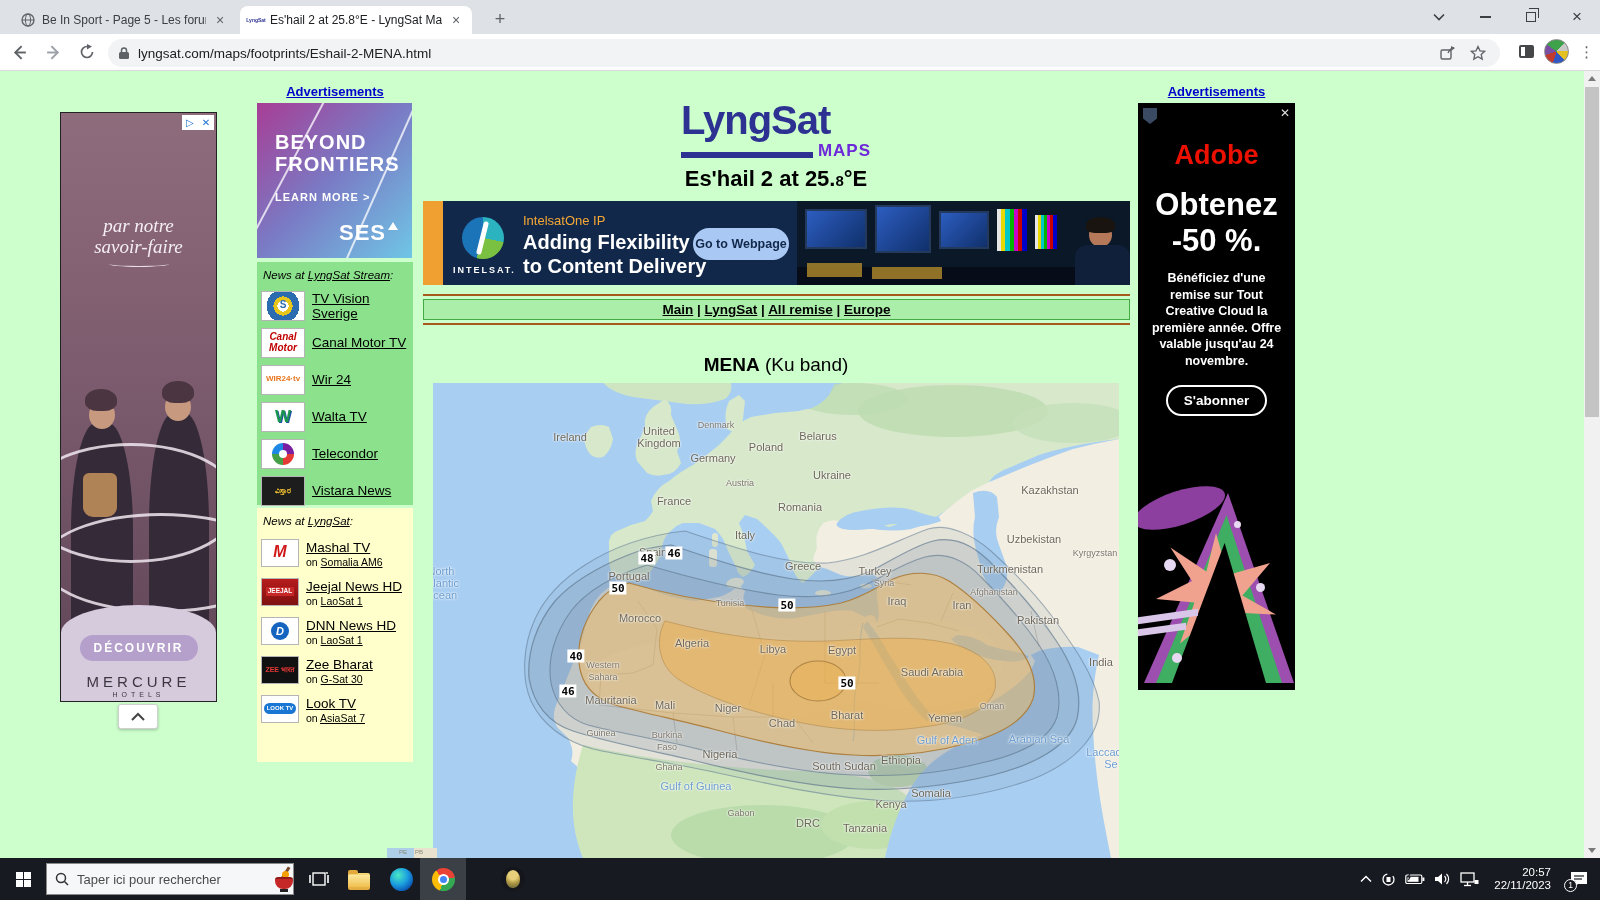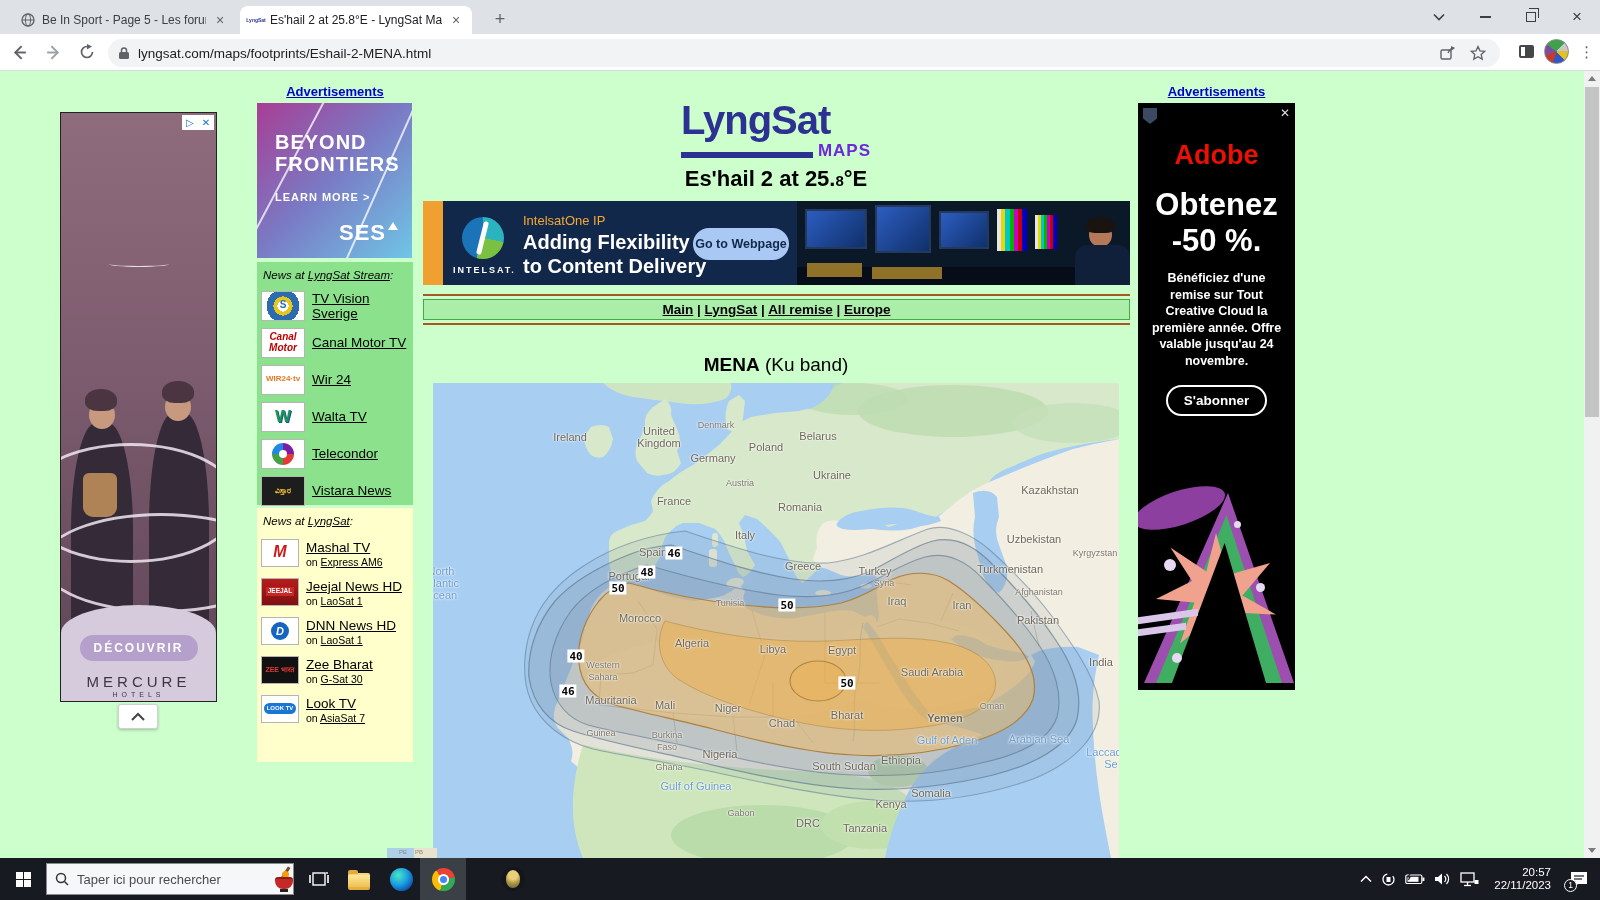--- a/index.html
+++ b/index.html
@@ -295,20 +295,22 @@
         <div class="m-hair" style="left:24px;top:276px;"></div>
         <div class="m-hair" style="left:101px;top:268px;"></div>
         <div class="m-bag"></div>
         <div class="m-ribbon" style="left:-40px;top:330px;width:220px;height:120px;"></div>
         <div class="m-ribbon" style="left:-20px;top:400px;width:240px;height:100px;"></div>
       </div>
       <div class="m-adchoice">
           <span>▷</span>
           <span>✕</span>
         </div>
+      <div class="m-script">par notre
+savoir-faire</div>
       <div class="m-flourish"></div>
       <div class="m-panel">
         <div class="m-btn">DÉCOUVRIR</div>
         <div class="m-brand">MERCURE</div>
         <div class="m-brandsub">HOTELS</div>
       </div>
     </div>
     <div class="chevbtn">
       <svg width="16" height="10" viewBox="0 0 16 10">
           <polyline points="2,8 8,2 14,8" fill="none" stroke="#444" stroke-width="2"></polyline>
@@ -373,21 +375,21 @@
 
     <div class="yellowbox">
       <div class="secheader">
         <span>News at </span><a href="#">LyngSat</a><span>:</span>
       </div>
       <div id="lyngsat-list">
           <div class="chrow2">
             <span class="clogo2 l-mashal">
               <i class="glyph">M</i>
             </span>
-            <div class="chtx"><a class="chlink2" href="#">Mashal TV</a><div class="chsub"><span>on </span><a class="satlink" href="#">Express AM6</a></div></div>
+            <div class="chtx"><a class="chlink2" href="#">Mashal TV</a><div class="chsub"><span>on </span><a class="satlink" href="#">Somalia AM6</a></div></div>
           </div>
           <div class="chrow2">
             <span class="clogo2 l-jeejal">
               <i class="glyph">JEEJAL</i>
             </span>
             <div class="chtx"><a class="chlink2" href="#">Jeejal News HD</a><div class="chsub"><span>on </span><a class="satlink" href="#">LaoSat 1</a></div></div>
           </div>
           <div class="chrow2">
             <span class="clogo2 l-dnn">
               <i class="glyph">D</i>
@@ -534,59 +536,59 @@
           <div class="ml c" style="left: 220px; top: 169px;">Spain</div>
           <div class="ml c" style="left: 196px; top: 193px;">Portugal</div>
           <div class="ml c" style="left: 617px; top: 107px;">Kazakhstan</div>
           <div class="ml c" style="left: 601px; top: 156px;">Uzbekistan</div>
           <div class="ml cs" style="left: 662px; top: 170px;">Kyrgyzstan</div>
           <div class="ml c" style="left: 577px; top: 186px;">Turkmenistan</div>
           <div class="ml c" style="left: 442px; top: 188px;">Turkey</div>
           <div class="ml cs" style="left: 451px; top: 200px;">Syria</div>
           <div class="ml c" style="left: 464px; top: 218px;">Iraq</div>
           <div class="ml c" style="left: 529px; top: 222px;">Iran</div>
-          <div class="ml cs" style="left: 606px; top: 209px;">Afghanistan</div>
+          <div class="ml cs" style="left: 561px; top: 209px;">Afghanistan</div>
           <div class="ml c" style="left: 605px; top: 237px;">Pakistan</div>
           <div class="ml c" style="left: 668px; top: 279px;">India</div>
           <div class="ml c" style="left: 207px; top: 235px;">Morocco</div>
           <div class="ml cs" style="left: 297px; top: 220px;">Tunisia</div>
           <div class="ml c" style="left: 259px; top: 260px;">Algeria</div>
           <div class="ml c" style="left: 340px; top: 266px;">Libya</div>
           <div class="ml c" style="left: 409px; top: 267px;">Egypt</div>
           <div class="ml cs" style="left: 170px; top: 288px;">Western
 Sahara</div>
           <div class="ml c" style="left: 178px; top: 317px;">Mauritania</div>
           <div class="ml c" style="left: 232px; top: 322px;">Mali</div>
           <div class="ml c" style="left: 295px; top: 325px;">Niger</div>
           <div class="ml c" style="left: 349px; top: 340px;">Chad</div>
           <div class="ml c" style="left: 414px; top: 332px;">Bharat</div>
           <div class="ml c" style="left: 499px; top: 289px;">Saudi Arabia</div>
           <div class="ml cs" style="left: 559px; top: 323px;">Oman</div>
-          <div class="ml c" style="left: 512px; top: 335px; font-weight: bold;">Yemen</div>
+          <div class="ml c" style="left: 512px; top: 335px;">Yemen</div>
           <div class="ml cs" style="left: 234px; top: 358px;">Burkina
 Faso</div>
           <div class="ml c" style="left: 287px; top: 371px;">Nigeria</div>
           <div class="ml cs" style="left: 236px; top: 384px;">Ghana</div>
           <div class="ml cs" style="left: 168px; top: 350px;">Guinea</div>
           <div class="ml c" style="left: 411px; top: 383px;">South Sudan</div>
           <div class="ml c" style="left: 468px; top: 377px;">Ethiopia</div>
           <div class="ml c" style="left: 498px; top: 410px;">Somalia</div>
           <div class="ml c" style="left: 458px; top: 421px;">Kenya</div>
           <div class="ml cs" style="left: 308px; top: 430px;">Gabon</div>
           <div class="ml c" style="left: 375px; top: 440px;">DRC</div>
           <div class="ml c" style="left: 432px; top: 445px;">Tanzania</div>
           <div class="ml s" style="left: 8px; top: 200px;">North
 Atlantic
 Ocean</div>
           <div class="ml s" style="left: 263px; top: 403px;">Gulf of Guinea</div>
           <div class="ml s" style="left: 514px; top: 357px;">Gulf of Aden</div>
           <div class="ml s" style="left: 606px; top: 356px;">Arabian Sea</div>
           <div class="ml s" style="left: 678px; top: 375px;">Laccadive Se</div>
           <div class="contour" style="left: 241px; top: 170px;">46</div>
-          <div class="contour" style="left: 214px; top: 189px;">48</div>
+          <div class="contour" style="left: 214px; top: 175px;">48</div>
           <div class="contour" style="left: 185px; top: 205px;">50</div>
           <div class="contour" style="left: 354px; top: 222px;">50</div>
           <div class="contour" style="left: 143px; top: 273px;">40</div>
           <div class="contour" style="left: 135px; top: 308px;">46</div>
           <div class="contour" style="left: 414px; top: 300px;">50</div>
         </div>
     </div>
 
     <div class="fragment" id="fragment">
         <span style="left: 12px;">PE</span>

